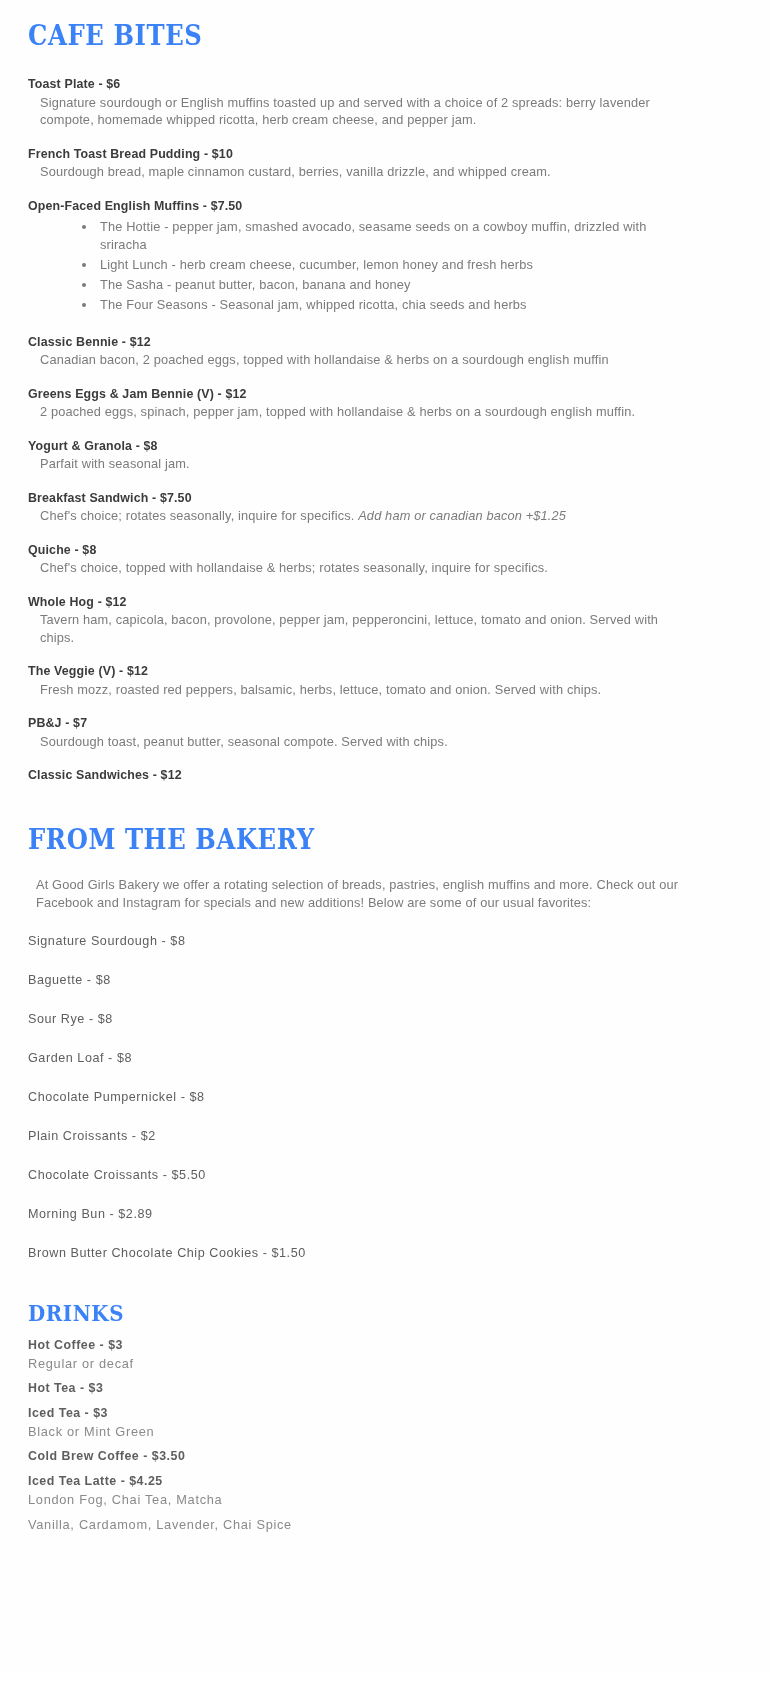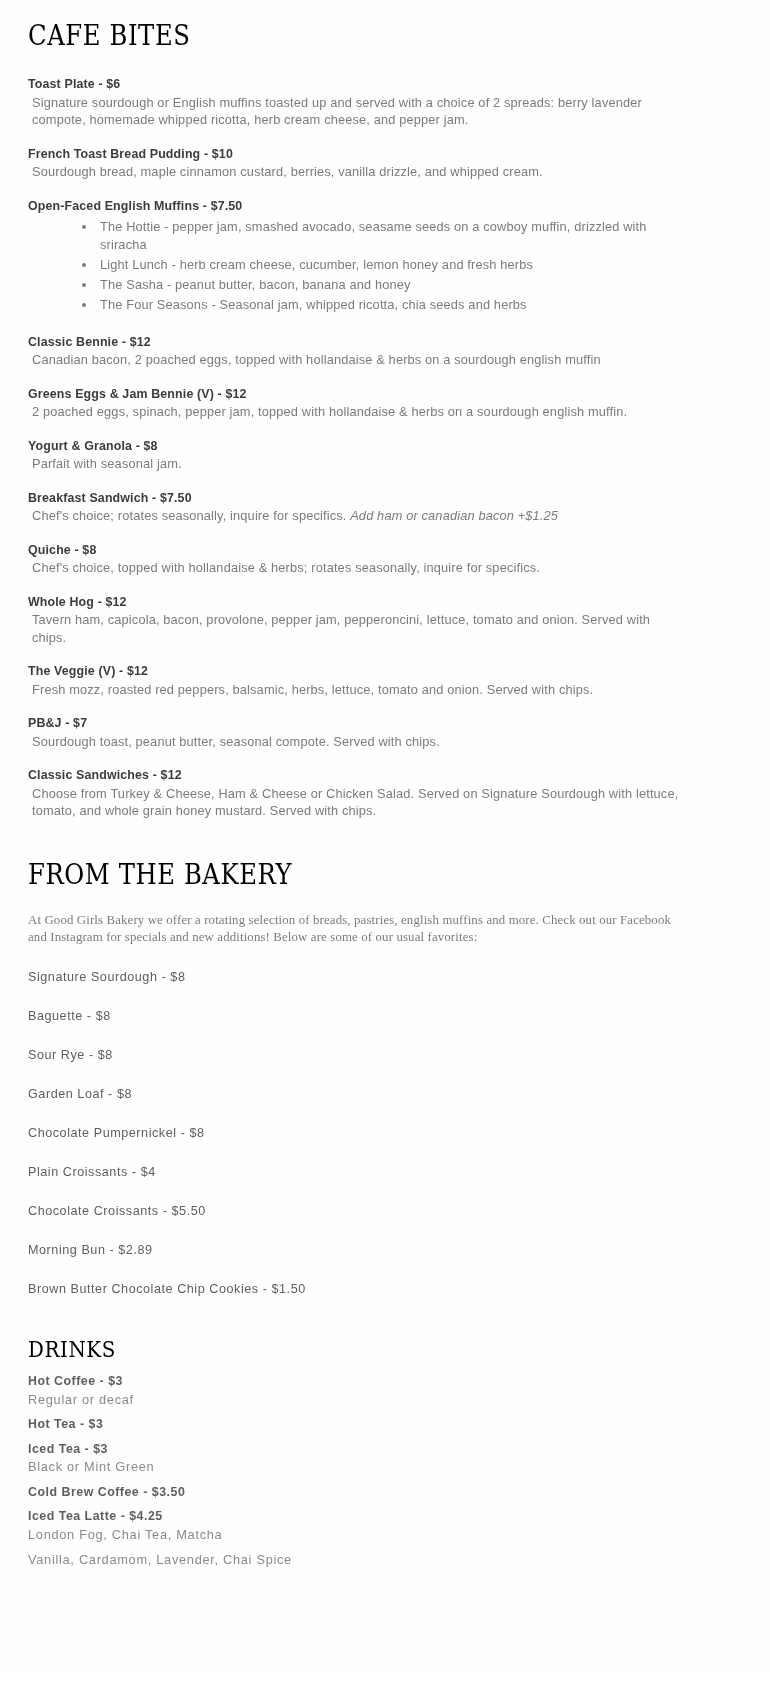--- a/index.html
+++ b/index.html
@@ -22,22 +22,22 @@
     padding: 0 28px 0 28px;
     position: relative;
   }
   .content {
     width: 660px;
   }
 
   
   .section-title {
     font-family: "DejaVu Serif", "Liberation Serif", serif;
-    font-weight: normal;
-    color: #000000;
+    font-weight: bold;
+    color: #3b82f6;
     letter-spacing: 0.6px;
     margin: 0;
     line-height: 1.05;
     font-stretch: condensed;
   }
   .section-title.t1 { font-size: 27px; padding-top: 22px; }
   .section-title.t2 { font-size: 27px; padding-top: 42px; }
   .section-title.t3 { font-size: 22px; padding-top: 40px; }
 
   
@@ -53,21 +53,21 @@
     line-height: 1.35;
     margin: 0;
   }
   .item-desc {
     font-family: "Liberation Sans", sans-serif;
     font-weight: normal;
     font-size: 12.8px;
     color: #7b7b7b;
     letter-spacing: 0.15px;
     line-height: 1.35;
-    margin: 1px 0 0 4px;
+    margin: 1px 0 0 12px;
     max-width: 660px;
   }
   .item-desc em {
     font-style: italic;
   }
 
   
   ul.sub-list {
     margin: 4px 0 0 0;
     padding-left: 50px;
@@ -90,26 +90,26 @@
     left: 4px;
     top: 7px;
     width: 4px;
     height: 4px;
     border-radius: 50%;
     background: #7b7b7b;
   }
 
   
   .bakery-intro {
-    font-family: Liberation Serif, serif;
+    font-family: Liberation Sans, sans-serif;
     font-size: 12.8px;
     color: #7b7b7b;
     letter-spacing: 0.15px;
     line-height: 1.38;
-    margin: 22px 0 0 0;
+    margin: 22px 0 0 8px;
     max-width: 655px;
   }
   .bakery-item {
     font-family: "Liberation Sans", sans-serif;
     font-weight: normal;
     font-size: 12.6px;
     color: #5e5e5e;
     letter-spacing: 0.55px;
     line-height: 1.35;
     margin: 22px 0 0 0;
@@ -203,36 +203,35 @@
         <div class="item-desc">Fresh mozz, roasted red peppers, balsamic, herbs, lettuce, tomato and onion. Served with chips.</div>
       </div>
 
       <div class="item">
         <div class="item-name">PB&amp;J - $7</div>
         <div class="item-desc">Sourdough toast, peanut butter, seasonal compote. Served with chips.</div>
       </div>
 
       <div class="item">
         <div class="item-name">Classic Sandwiches - $12</div>
-        <div class="item-desc">Choose from Turkey &amp; Cheese, Ham &amp; Cheese or Chicken Salad. Served on Signature Sourdough with lettuce, tomato, and whole grain honey mustard. Served with chips.</div>
       </div>
 
     </div>
 
     <h1 class="section-title t2">FROM THE BAKERY</h1>
 
     <div class="section-body">
       <p class="bakery-intro">At Good Girls Bakery we offer a rotating selection of breads, pastries, english muffins and more. Check out our Facebook and Instagram for specials and new additions! Below are some of our usual favorites:</p>
 
       <div class="bakery-item">Signature Sourdough - $8</div>
       <div class="bakery-item">Baguette - $8</div>
       <div class="bakery-item">Sour Rye - $8</div>
       <div class="bakery-item">Garden Loaf - $8</div>
       <div class="bakery-item">Chocolate Pumpernickel - $8</div>
-      <div class="bakery-item">Plain Croissants - $4</div>
+      <div class="bakery-item">Plain Croissants - $2</div>
       <div class="bakery-item">Chocolate Croissants - $5.50</div>
       <div class="bakery-item">Morning Bun - $2.89</div>
       <div class="bakery-item">Brown Butter Chocolate Chip Cookies - $1.50</div>
     </div>
 
     <h1 class="section-title t3">DRINKS</h1>
 
     <div class="section-body">
 
       <div class="drink">

